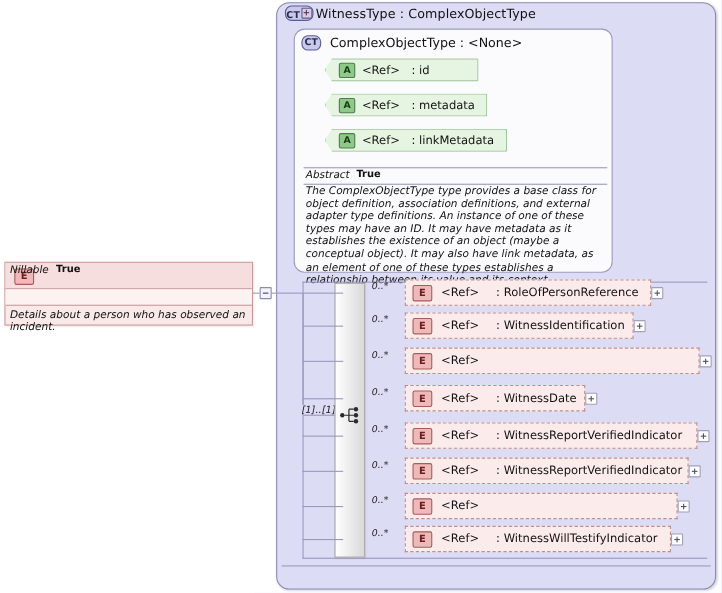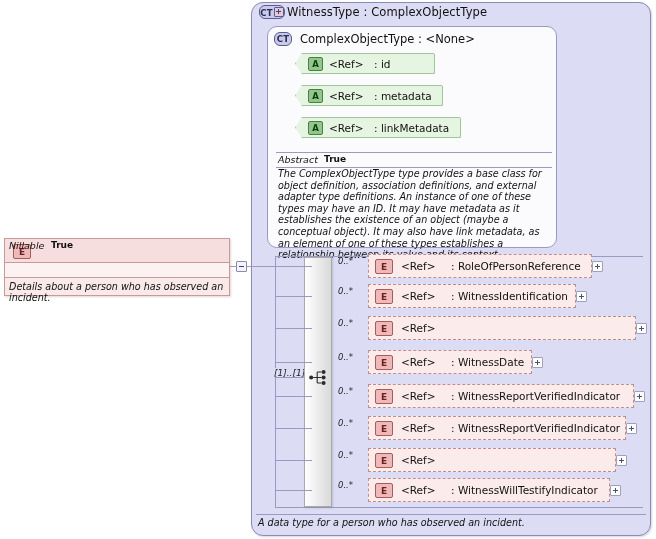--- a/index.html
+++ b/index.html
@@ -328,15 +328,14 @@
   <div class="hstub" style="left:275px;top:490px;width:37px;"></div>
   <span class="card" style="left:338px;top:480px;">0..*</span>
   <div class="erow" style="left:368px;top:478px;width:242px;">
     <span class="ebadge">E</span>
     <span class="eref">&lt;Ref&gt;</span>
     <span class="ename">: WitnessWillTestifyIndicator</span>
   </div>
   <div class="plusbtn" style="left:610px;top:485px;"></div>
 
   <div id="caption-rule"></div>
-  <div id="caption">A data type for a person who has observed an incident.</div>
 
 </div>
 
 </body></html>

